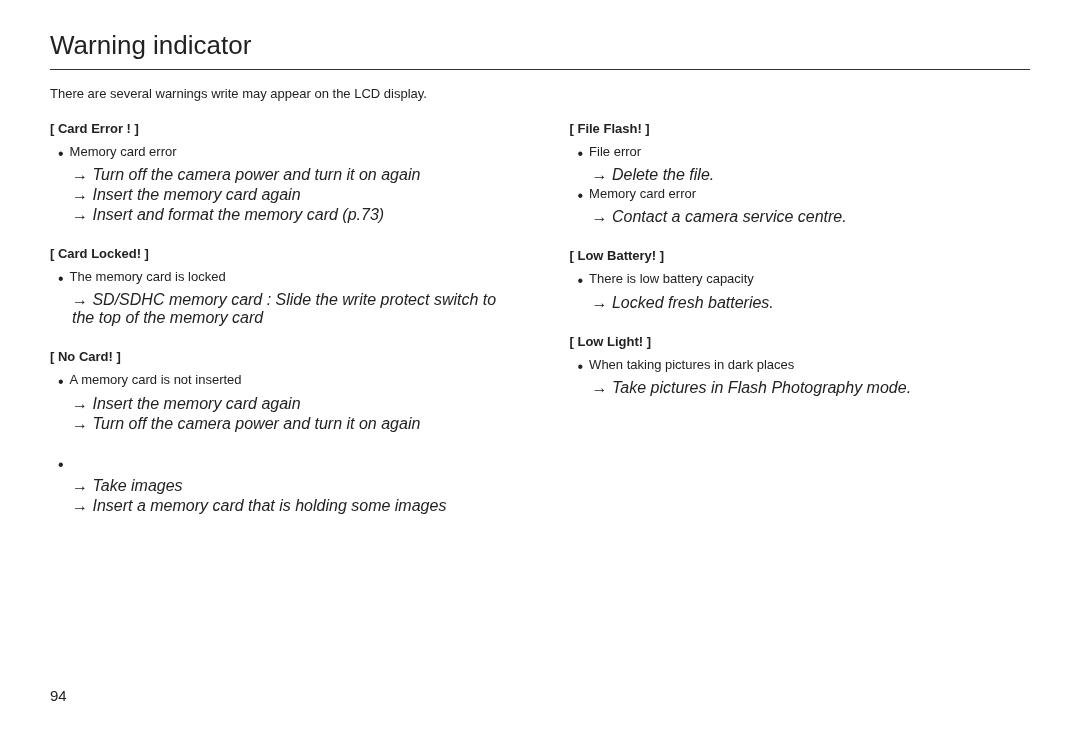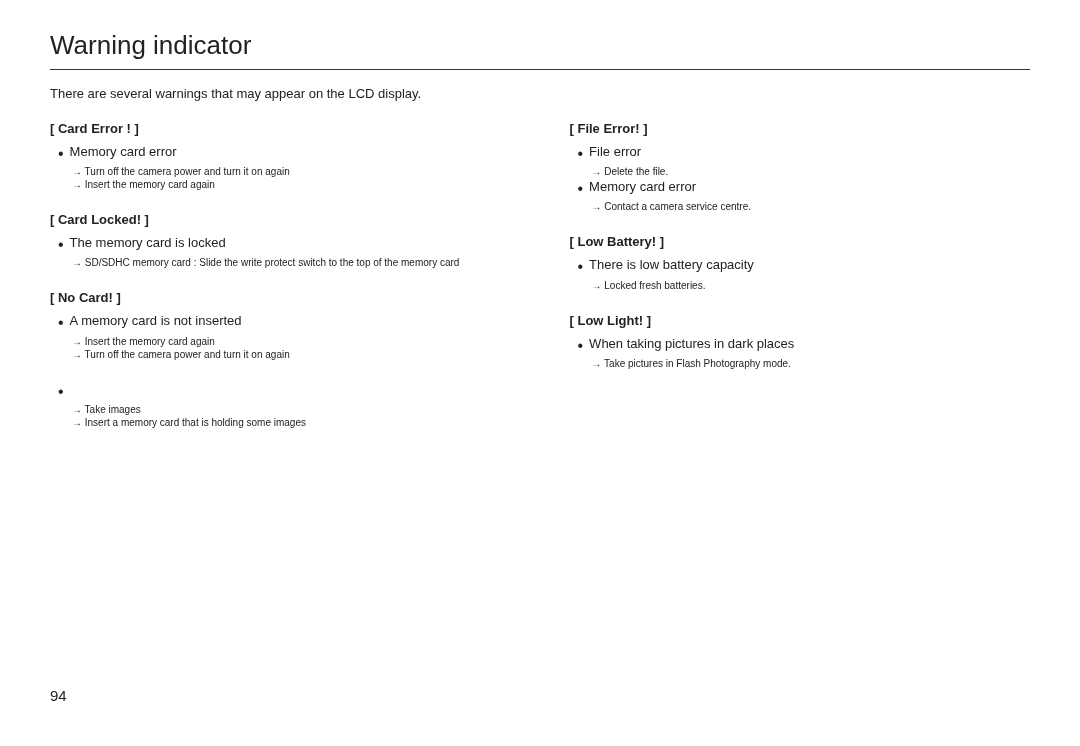--- a/index.html
+++ b/index.html
@@ -63,48 +63,50 @@
 
     .bullet-dot {
       margin-right: 6px;
       font-size: 16px;
       line-height: 1.2;
     }
 
     .sub-item {
       padding-left: 22px;
       margin-bottom: 2px;
-      font-size: 10px;
+      font-size: 16px;
+      font-style: italic;
     }
 
     .page-number {
       position: absolute;
       bottom: 42px;
       left: 50px;
       font-size: 15px;
     }
   </style>
 </head>
 <body>
 
 <h1>Warning indicator</h1>
 <hr class="title-divider">
 
-<p class="intro">There are several warnings that may appear on the LCD display.</p>
+<p class="intro">There are several warnings write may appear on the LCD display.</p>
 
 <div class="two-col">
   <div class="col" id="left-col">
       <div class="section">
         <p class="section-title">[ Card Error ! ]</p>
         <div class="bullet-item">
           <span class="bullet-dot">•</span>
           <span>Memory card error</span>
         </div>
         <div class="sub-item">→ Turn off the camera power and turn it on again</div>
         <div class="sub-item">→ Insert the memory card again</div>
+        <div class="sub-item">→ Insert and format the memory card (p.73)</div>
       </div>
       <div class="section">
         <p class="section-title">[ Card Locked! ]</p>
         <div class="bullet-item">
           <span class="bullet-dot">•</span>
           <span>The memory card is locked</span>
         </div>
         <div class="sub-item">→ SD/SDHC memory card : Slide the write protect switch to the top of the memory card</div>
       </div>
       <div class="section">
@@ -119,21 +121,21 @@
       <div class="section">
         <div class="bullet-item">
           <span class="bullet-dot">•</span>
         </div>
         <div class="sub-item">→ Take images</div>
         <div class="sub-item">→ Insert a memory card that is holding some images</div>
       </div>
     </div>
   <div class="col" id="right-col">
       <div class="section">
-        <p class="section-title">[ File Error! ]</p>
+        <p class="section-title">[ File Flash! ]</p>
         <div class="bullet-item">
           <span class="bullet-dot">•</span>
           <span>File error</span>
         </div>
         <div class="sub-item">→ Delete the file.</div>
         <div class="bullet-item">
           <span class="bullet-dot">•</span>
           <span>Memory card error</span>
         </div>
         <div class="sub-item">→ Contact a camera service centre.</div>

